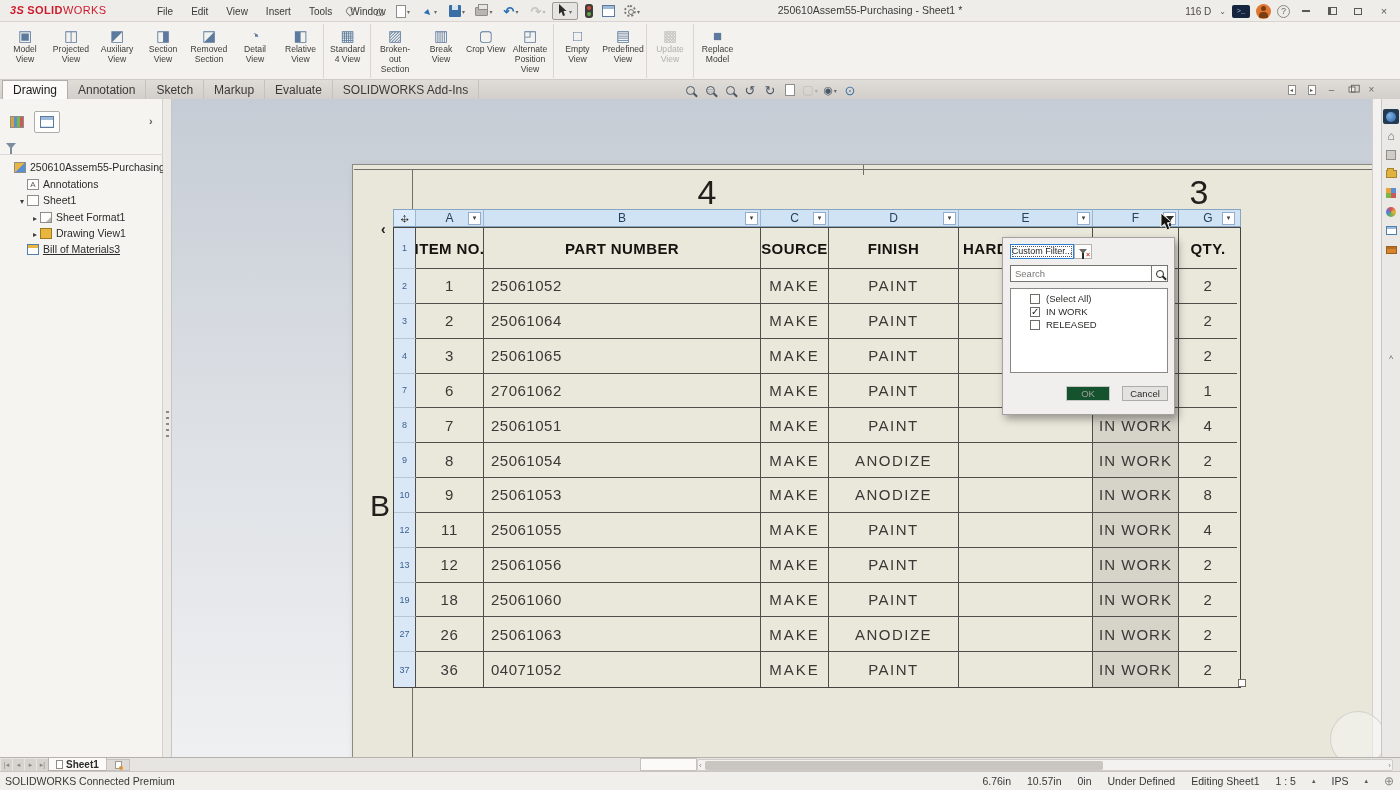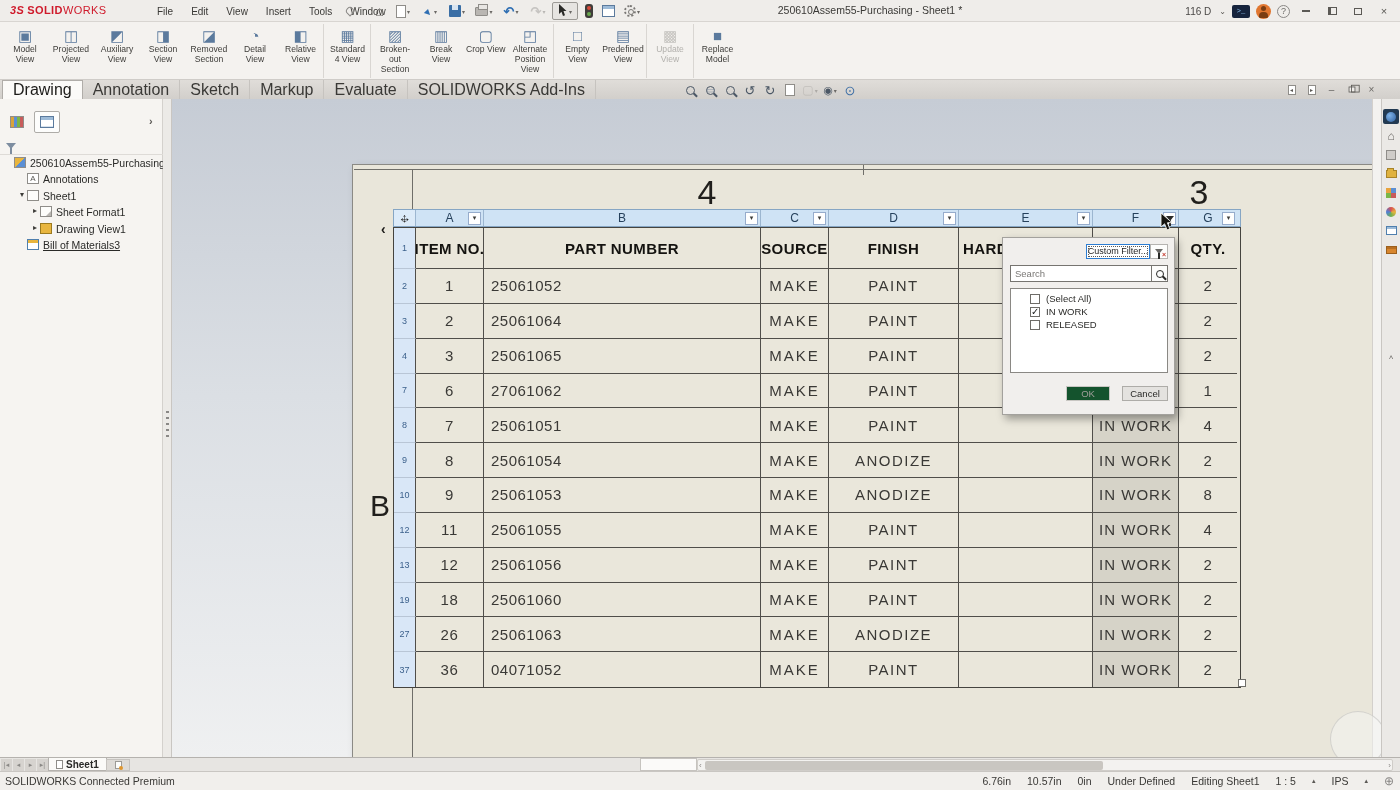--- a/index.html
+++ b/index.html
@@ -56,21 +56,21 @@
   .ribbon{position:absolute;left:0;top:22px;width:1400px;height:58px;background:#f4f2ef;border-bottom:1px solid #cfccc8;display:flex;align-items:flex-start;padding:2px 0 0 2px}
   .rbtn{display:inline-flex;flex-direction:column;align-items:center;min-width:37px;max-width:46px;padding:3px 2px 0;height:54px;font-size:8.6px;line-height:1.15;color:#3d3c39;text-align:center;position:relative}
   .rbtn .rglyph{font-size:15px;height:18px;line-height:18px;color:#5b7a9d}
   .rbtn.sep{border-right:1px solid #d9d6d2;margin-right:1px}
   .rbtn.disabled{color:#b3b1ad}
   .rbtn.disabled .rglyph{color:#c5c3bf}
 
   
   .tabbar{position:absolute;left:0;top:80px;width:1400px;height:19px;background:linear-gradient(#e0ddd9,#d2cfcb)}
   .ctabs{position:absolute;left:2px;top:0;height:19px;display:flex}
-  .ctab{height:19px;display:flex;align-items:center;padding:0 10px;font-size:16px;color:#3a3936;border-right:1px solid #c6c3bf}
+  .ctab{height:19px;display:flex;align-items:center;padding:0 10px;font-size:12px;color:#3a3936;border-right:1px solid #c6c3bf}
   .ctab.active{background:#fbfaf8;border:1px solid #b0ada9;border-bottom:none;color:#1c1b19}
   .headsup{position:absolute;left:682px;top:1px;height:18px;display:flex;align-items:center;gap:4px}
   .hic{height:16px;min-width:16px;display:inline-flex;align-items:center;justify-content:center;color:#4c5866;font-size:12px;position:relative}
   .hic.disabled{opacity:.4}
   .hic .caret{display:none;font-size:6px;color:#6b6966;margin-left:1px}
   .hic.show-caret .caret{display:inline}
   .mag{position:relative;width:9px;height:9px;border:1.6px solid #4c5866;border-radius:50%;display:inline-block}
   .mag::after{content:"";position:absolute;width:5px;height:1.6px;background:#4c5866;transform:rotate(45deg);right:-4px;bottom:-2px}
   .hi-zoom-to-area .hglyph::before{content:"▭";font-size:9px;position:absolute;left:0;top:-2px;color:#8a96a5}
   .hi-rotate-view .hglyph::before{content:"↺";font-size:13px}
@@ -90,21 +90,21 @@
   .ptabs{position:absolute;left:4px;top:12px;display:flex;gap:4px;align-items:center}
   .ptab{width:26px;height:22px;display:flex;align-items:center;justify-content:center;border:1px solid transparent}
   .ptab.active{border:1px solid #aeaca8;background:#fdfdfc;border-radius:2px}
   .pt-ico1{width:14px;height:12px;background:linear-gradient(90deg,#d8a33c 25%,#5b8fd4 25%,#5b8fd4 50%,#7ab648 50%,#7ab648 75%,#c85b5b 75%);border:1px solid #8f8d89}
   .pt-ico2{width:14px;height:12px;background:#fff;border:1px solid #5b7a9d;box-shadow:inset 0 3px 0 #9dbbd8,inset 0 -1px 0 #d6e2ee}
   .pchevron{position:absolute;left:149px;top:16px;font-size:11px;font-weight:700;color:#5b5955}
   .pfilter{position:absolute;left:0;top:38px;width:163px;height:18px;border-bottom:1px solid #dedbd7;display:flex;align-items:center;padding-left:6px}
   .funnel-sm{width:0;height:0;border-left:5px solid transparent;border-right:5px solid transparent;border-top:6px solid #7d8da0;position:relative}
   .funnel-sm::after{content:"";position:absolute;left:-1px;top:-1px;width:2px;height:6px;background:#7d8da0}
   .tree{position:absolute;left:2px;top:58px;right:2px}
-  .trow-t{display:flex;align-items:flex-start;height:16.4px;font-size:10.5px;color:#2a2a28;white-space:nowrap}
+  .trow-t{display:flex;align-items:flex-end;height:16.4px;font-size:10.5px;color:#2a2a28;white-space:nowrap}
   .trow-t .arr{width:10px;font-size:8px;color:#3d3c39;text-align:center;flex:0 0 10px}
   .ticon{width:12px;height:11px;margin-right:4px;flex:0 0 12px;position:relative}
   .ti-drawing-doc{background:linear-gradient(135deg,#e8b53e 50%,#5b8fd4 50%);border:1px solid #8f8d89}
   .ti-annotations{background:#fff;border:1px solid #8f8d89;font-size:8px;color:#5b5955;text-align:center;line-height:9px}
   .ti-annotations::after{content:"A"}
   .ti-sheet{background:#fdfdfb;border:1px solid #8f8d89}
   .ti-sheet-format{background:#fdfdfb;border:1px solid #8f8d89}
   .ti-sheet-format::after{content:"";position:absolute;right:0;bottom:0;width:0;height:0;border-left:5px solid transparent;border-bottom:5px solid #b9b6b2}
   .ti-drawing-view{background:#e8b53e;border:1px solid #9c7a1e}
   .ti-bom{background:#fff;border:1px solid #4f7fae;box-shadow:inset 0 3px 0 #e8b53e}
@@ -140,21 +140,21 @@
   .c.src{letter-spacing:2px}
   .c.fin{letter-spacing:1.5px}
   .c.state{background:#d6d3c8;letter-spacing:1px}
   .c.hc{font-weight:700;color:#141310;letter-spacing:.4px}
   .c.hc.hw{justify-content:flex-start;padding-left:4px}
   .resize-handle{position:absolute;left:1066px;top:580px;width:8px;height:8px;background:#fff;border:1px solid #6f6e69;z-index:6}
   .anchor-arrow{position:absolute;left:209px;top:122px;font-size:14px;font-weight:700;color:#1c1b19;z-index:6}
 
   
   .popup{position:absolute;left:830px;top:138px;width:173px;height:178px;background:#f1efed;border:1px solid #a3a19d;box-shadow:3px 4px 8px rgba(0,0,0,.35);z-index:20;font-size:9.5px}
-  .prow1{position:absolute;left:7px;top:5px;right:6px;height:16px;display:flex;justify-content:flex-end;align-items:center}
+  .prow1{position:absolute;left:7px;top:5px;right:6px;height:16px;display:flex;justify-content:flex-start;align-items:center}
   .cfb{width:64px;height:15px;background:#fff;border:1px solid #2d7dd2;outline:1px dotted #5a5a5a;outline-offset:-3px;font-size:9px;color:#1c1c1c;display:flex;align-items:center;justify-content:center;white-space:nowrap}
   .clearbtn{width:18px;height:15px;background:#fdfdfc;border:1px solid #b5b3b0;display:flex;align-items:center;justify-content:center;position:relative}
   .clearbtn .redx{position:absolute;right:1px;bottom:0;color:#c43a2e;font-size:7px;font-weight:700}
   .searchrow{position:absolute;left:7px;top:27px;right:6px;height:17px;display:flex}
   .searchinput{flex:1;height:17px;border:1px solid #767470;border-right:none;background:#fff;font-size:9.5px;padding:0 4px;color:#2a2a28;outline:none}
   .searchinput::placeholder{color:#7a7876}
   .magbtn{width:19px;height:17px;background:#fdfdfc;border:1px solid #767470;display:flex;align-items:center;justify-content:center}
   .magbtn .mag{border-color:#2a2a28;width:8px;height:8px}
   .magbtn .mag::after{background:#2a2a28}
   .plist{position:absolute;left:7px;top:50px;right:6px;height:85px;background:#fff;border:1px solid #8a8884;padding-top:3px}

